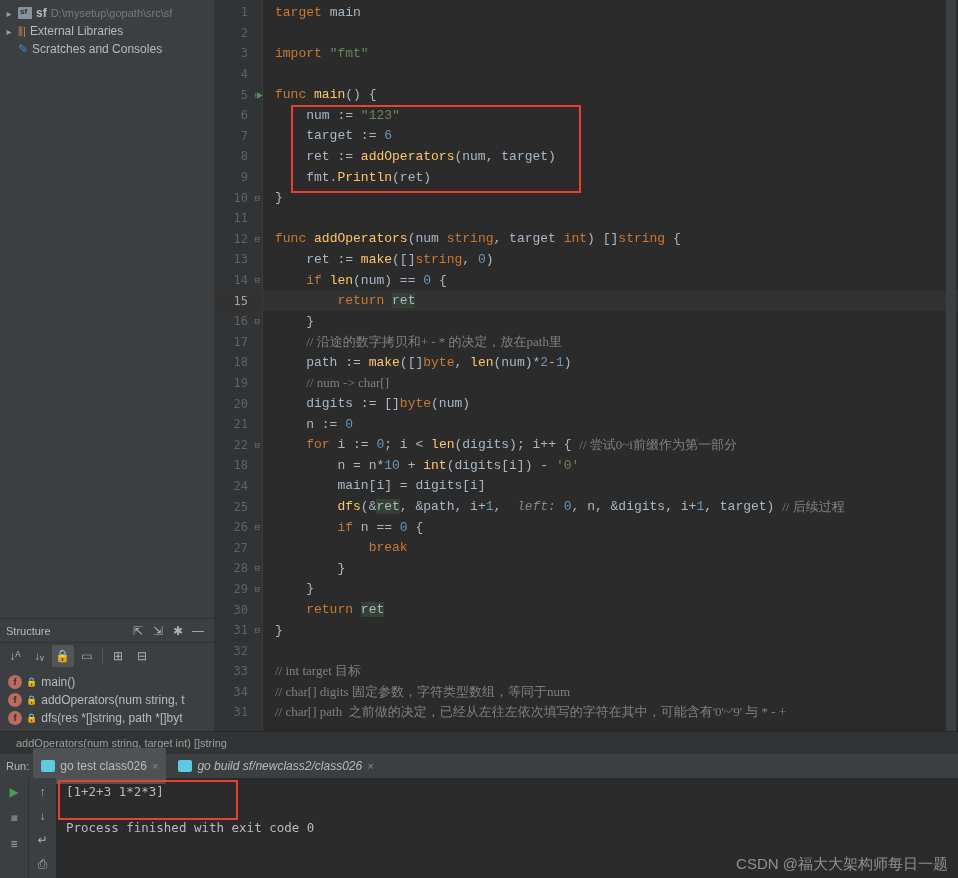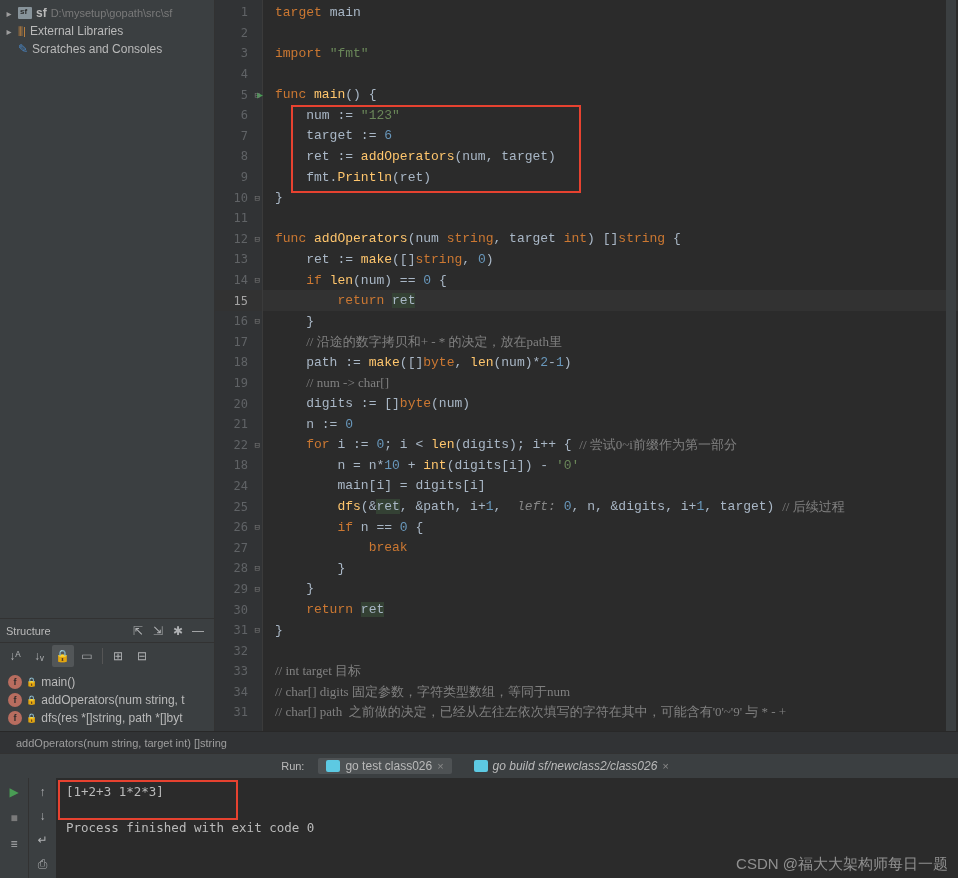--- a/index.html
+++ b/index.html
@@ -51,23 +51,23 @@
 .id { color: #a9b7c6; }
 .cm { color: #808080; font-family: Liberation Serif, serif; }
 .pkg { color: #a9b7c6; }
 .param { color: #868686; font-style: italic; }
 .op { color: #a9b7c6; }
 .red-box { position: absolute; border: 2px solid #e74230; pointer-events: none; }
 .hl { background: #344134; }
 .breadcrumb-bar { height: 22px; background: #313335; border-top: 1px solid #282828; display: flex; align-items: center; padding-left: 16px; color: #9e9e9e; font-size: 11px; }
 
 .run-panel { height: 147px; background: #2b2b2b; border-top: 1px solid #323232; display: flex; flex-direction: column; }
-.run-header { height: 24px; display: flex; align-items: center; background: #3b3f41; padding: 0 6px; gap: 14px; justify-content: center; }
+.run-header { height: 24px; display: flex; align-items: center; background: #3b3f41; padding: 0 6px; gap: 4px; }
 .run-label { color: #bababa; font-size: 11px; }
-.run-tab { height: 16px; display: flex; align-items: center; padding: 0 8px; gap: 5px; color: #bababa; font-size: 12px; border-radius: 2px; background: #4e5254; }
+.run-tab { height: 36px; display: flex; align-items: center; padding: 0 8px; gap: 5px; color: #bababa; font-size: 12px; border-radius: 2px; background: #4e5254; }
 .run-tab.inactive { background: transparent; font-style: italic; }
 .go-icon { width: 14px; height: 12px; background: #5dc9e2; border-radius: 2px; }
 .close-x { color: #8a8a8a; font-size: 11px; }
 .run-body { flex: 1; display: flex; }
 .run-left-bar { width: 28px; background: #3b3f41; display: flex; flex-direction: column; align-items: center; padding-top: 4px; gap: 6px; }
 .run-left-bar2 { width: 28px; background: #3b3f41; display: flex; flex-direction: column; align-items: center; padding-top: 4px; gap: 4px; border-left: 1px solid #323232; }
 .rl-btn { width: 20px; height: 20px; display: flex; align-items: center; justify-content: center; color: #afb1b3; }
 .run-green { color: #499c54; }
 .run-console { flex: 1; padding: 6px 10px; font-family: Consolas, monospace; font-size: 12.5px; color: #bababa; position: relative; }
 .console-line { height: 18px; }

